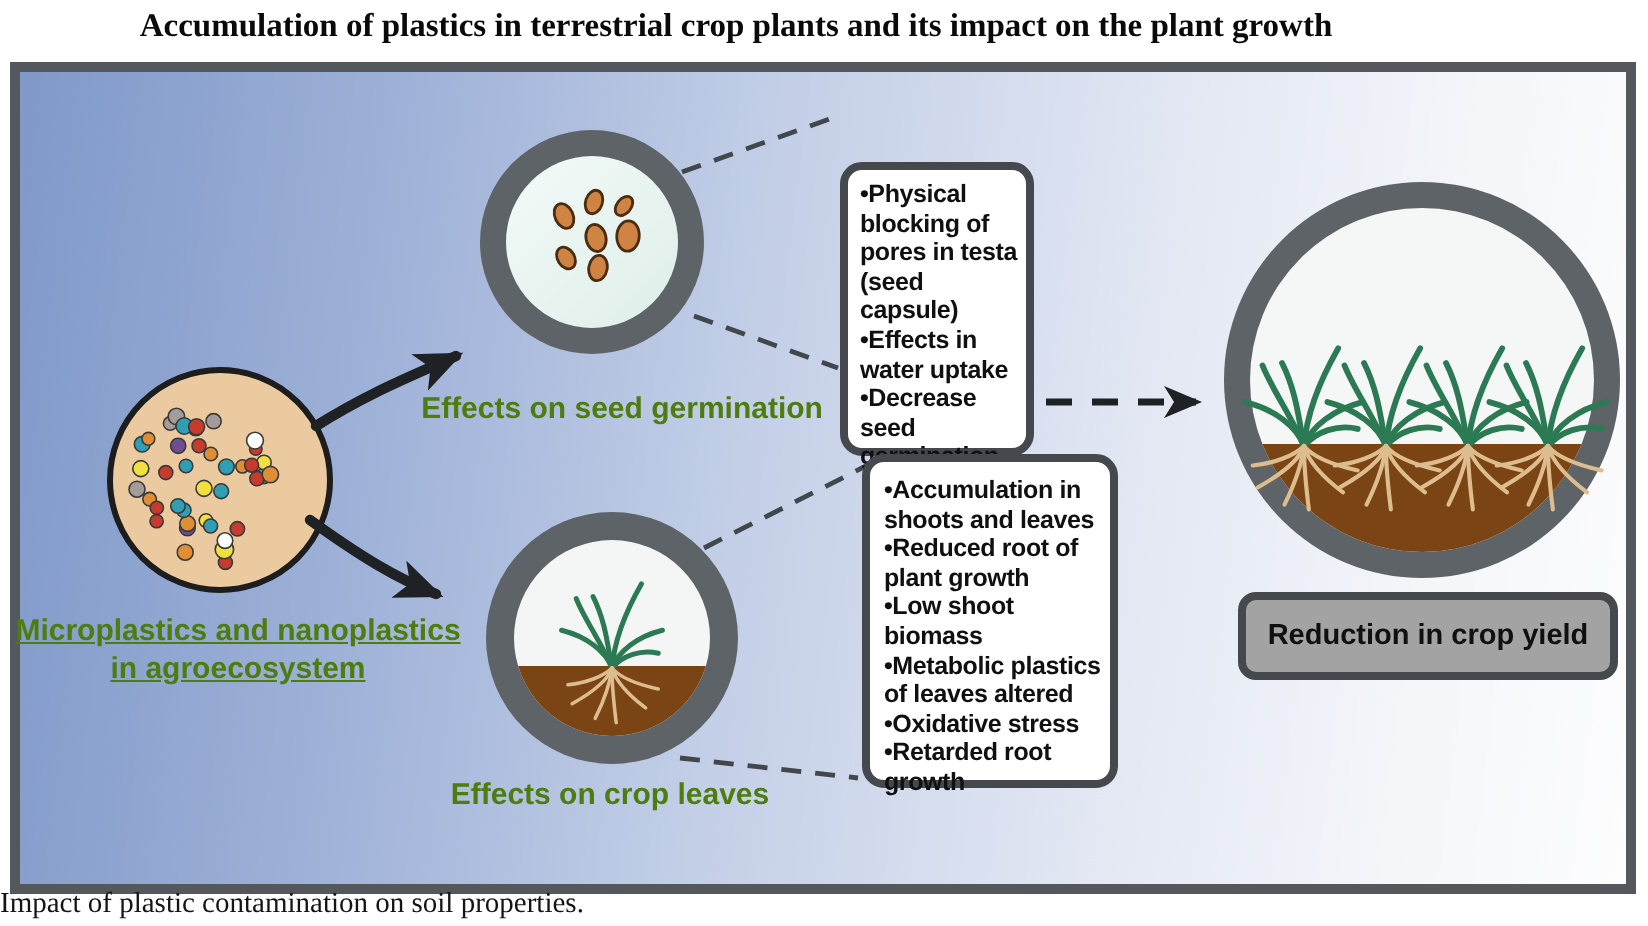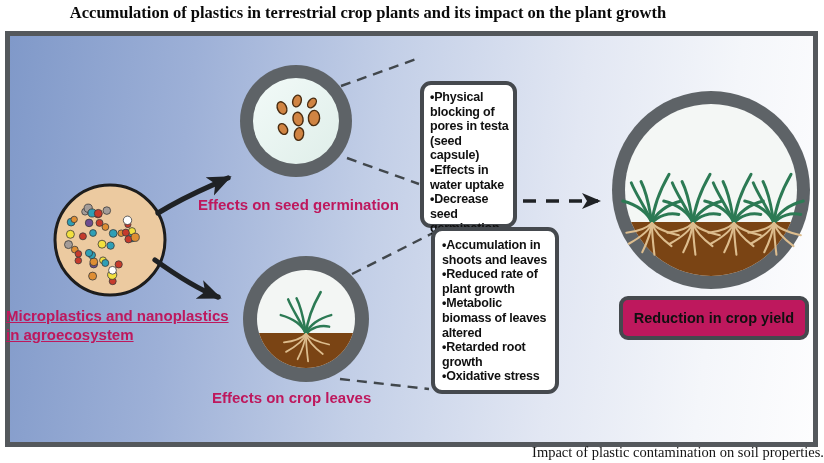--- a/index.html
+++ b/index.html
@@ -6,49 +6,49 @@
   .stage{
     position:relative;width:824px;height:463px;overflow:hidden;
     background:#ffffff;
     font-family:"Liberation Sans",sans-serif;
   }
   .fig-title{
     position:absolute;left:0;top:3px;width:736px;text-align:center;
     font-family:"Liberation Serif",serif;font-weight:bold;font-size:16.5px;color:#0a0a0a;
   }
   .fig-caption{
-    position:absolute;left:0;top:444px;width:824px;text-align:right;
+    position:absolute;left:0;top:444px;width:824px;text-align:left;
     font-family:"Liberation Serif",serif;font-size:14.5px;color:#141414;
   }
   .panel{
     position:absolute;left:5px;top:31px;width:813px;height:416px;box-sizing:border-box;
     border:5px solid #54585c;
     background:linear-gradient(97deg,#8099c9 0%,#9db0d7 22%,#c3cfe7 45%,#e2e7f3 68%,#f4f6fa 86%,#fdfdfe 100%);
   }
   svg.overlay{position:absolute;left:0;top:0;width:824px;height:463px;}
   .leaf{stroke:var(--leaf);stroke-width:2.4;fill:none;stroke-linecap:round;}
   .root{stroke:var(--root);stroke-width:1.7;fill:none;stroke-linecap:round;}
   .soil{fill:var(--soil);}
   .ringfill{fill:var(--ring);}
   .dashline{stroke:#41474c;stroke-width:2.4;stroke-dasharray:10 7;fill:none;}
   .solid-arrow{stroke:#1f2225;stroke-width:5.2;fill:none;stroke-linecap:round;}
   .dash-arrow{stroke:#1f2225;stroke-width:3.4;stroke-dasharray:13 10;fill:none;}
   .label{
-    position:absolute;font-weight:bold;font-size:15px;color:#be185d;line-height:19px;
+    position:absolute;text-align:center;font-weight:bold;font-size:15px;color:#4d7c0f;line-height:19px;
   }
   .effects-box{
     position:absolute;box-sizing:border-box;background:#ffffff;
     border:4px solid #45494e;border-radius:11px;
     font-weight:bold;font-size:12.5px;line-height:14.6px;color:#101010;
     letter-spacing:-0.2px;
   }
   .bullet-item{margin:0;}
   .yield-box{
     position:absolute;left:619px;top:296px;width:190px;height:44px;box-sizing:border-box;
-    background:#be185d;border:4px solid #45494e;border-radius:9px;
+    background:#a3a3a3;border:4px solid #45494e;border-radius:9px;
     display:flex;align-items:center;justify-content:center;
     font-weight:bold;font-size:14.5px;color:#101010;
   }
   .box-seed{left:420px;top:48px;width:97px;height:147px;padding:5px 2px 6px 6px;margin-top:33px;}
   .box-crop{left:431px;top:227px;width:128px;height:167px;padding:7px 2px 0 7px;}
   .lbl-micro{left:6px;top:306px;width:226px;text-decoration:underline;}
   .lbl-seed{left:198px;top:195px;width:226px;}
   .lbl-crop{left:212px;top:388px;width:186px;}
 </style>
 </head>
@@ -191,24 +191,25 @@
   <div class="label lbl-crop">Effects on crop leaves</div>
 
   <div class="effects-box box-seed">
       <div class="bullet-item">•Physical blocking of pores in testa (seed capsule)</div>
       <div class="bullet-item">•Effects in water uptake</div>
       <div class="bullet-item">•Decrease seed germination</div>
     </div>
 
   <div class="effects-box box-crop">
       <div class="bullet-item">•Accumulation in shoots and leaves</div>
-      <div class="bullet-item">•Reduced rate of plant growth</div>
-      <div class="bullet-item">•Metabolic biomass of leaves altered</div>
+      <div class="bullet-item">•Reduced root of plant growth</div>
+      <div class="bullet-item">•Low shoot biomass</div>
+      <div class="bullet-item">•Metabolic plastics of leaves altered</div>
+      <div class="bullet-item">•Oxidative stress</div>
       <div class="bullet-item">•Retarded root growth</div>
-      <div class="bullet-item">•Oxidative stress</div>
     </div>
 
   <div class="yield-box">
     <span>Reduction in crop yield</span>
   </div>
 
   <div class="fig-caption">Impact of plastic contamination on soil properties.</div>
 </div>
 
 </body></html>

